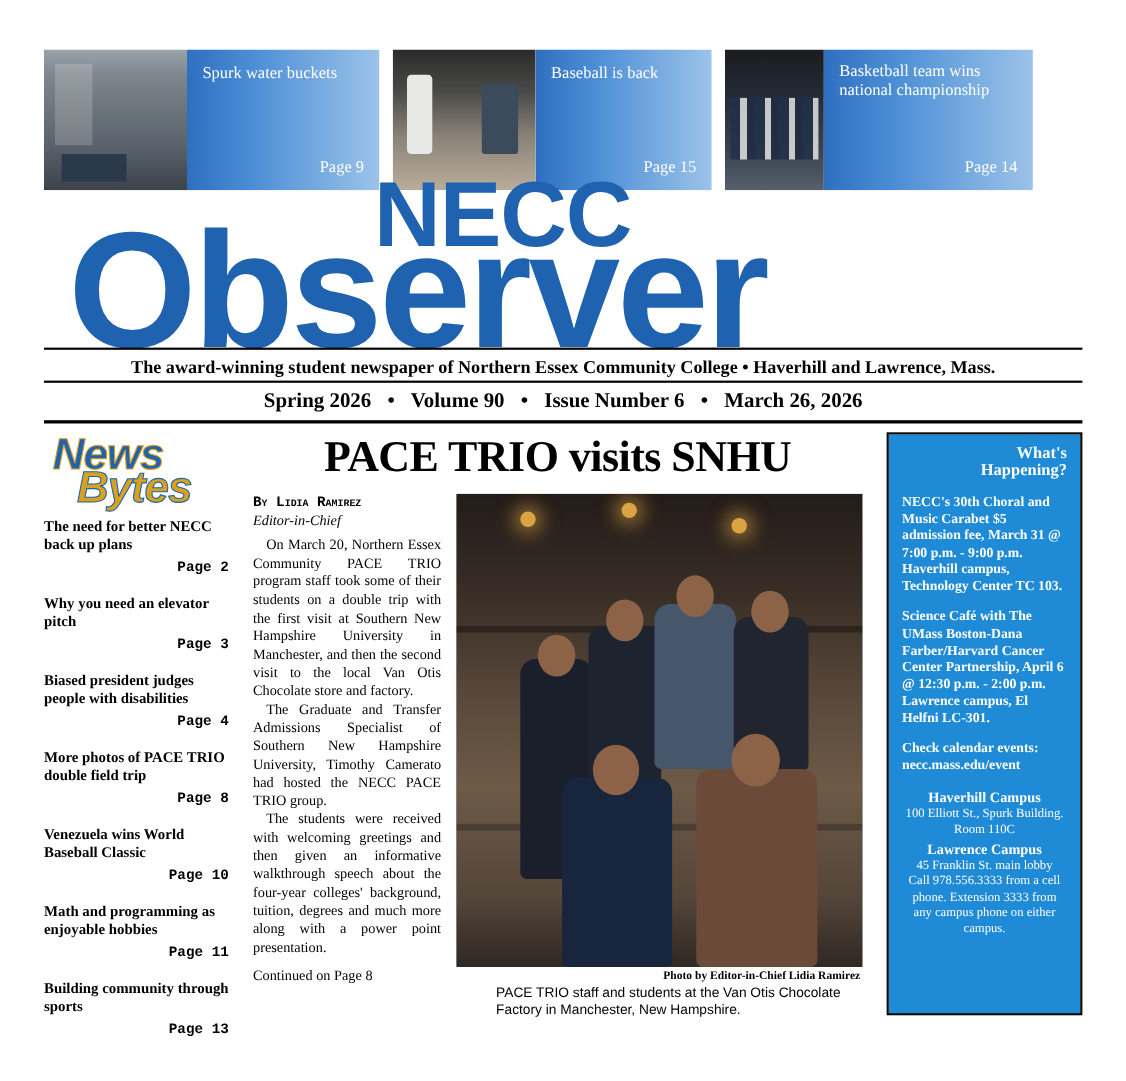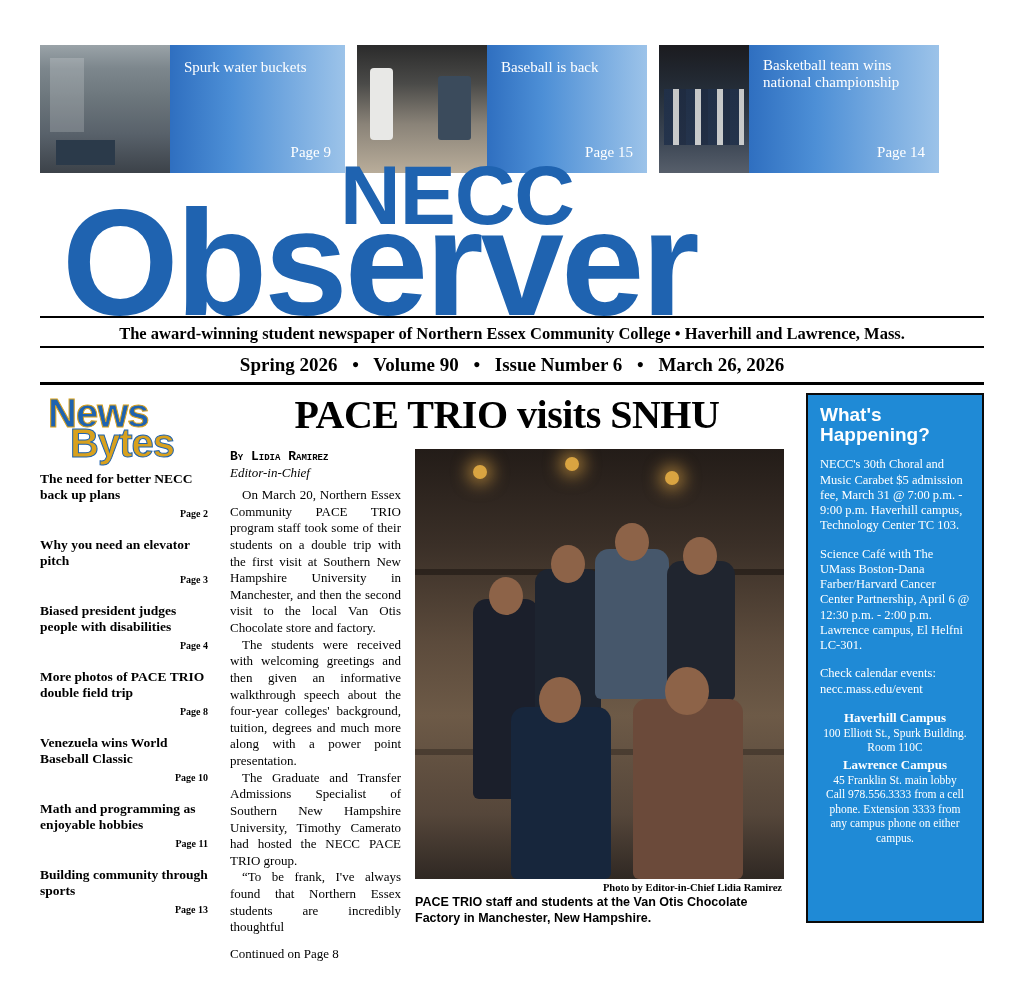--- a/index.html
+++ b/index.html
@@ -207,20 +207,21 @@
   }
 
   
   .newsbytes {
     position: relative;
     width: 150px;
     height: 62px;
     margin: 2px 0 14px 8px;
     font-family: "Liberation Sans", sans-serif;
     font-weight: bold;
+    font-style: italic;
     line-height: 0.9;
   }
   .nb-news {
     font-size: 40px;
     color: #1f63b0;
     -webkit-text-stroke: 1px #d8a11e;
     letter-spacing: -1px;
   }
   .nb-bytes {
     font-size: 40px;
@@ -236,23 +237,23 @@
     margin-bottom: 18px;
   }
   .byte-title {
     font-family: "Liberation Serif", serif;
     font-weight: bold;
     font-size: 13.5px;
     line-height: 1.22;
   }
   .byte-page {
     text-align: right;
-    font-family: Liberation Serif, serif;
-    font-weight: bold;
-    font-size: 10px;
+    font-family: Liberation Mono, monospace;
+    font-weight: bold;
+    font-size: 13px;
     margin-top: 4px;
   }
 
   
   .headline {
     text-align: center;
     font-family: "Liberation Serif", serif;
     font-weight: bold;
     font-size: 40px;
     line-height: 1;
@@ -336,46 +337,48 @@
   }
   .photo-credit {
     text-align: right;
     font-family: "Liberation Serif", serif;
     font-weight: bold;
     font-size: 10.5px;
     padding: 3px 2px 2px 0;
   }
   .photo-caption {
     font-family: "Liberation Sans", sans-serif;
-    font-weight: bold;
+    font-weight: normal;
     font-size: 12.5px;
     line-height: 1.25;
+    margin-left: 36px;
   }
 
   
   .whatsbox {
     border: 2px solid #0a0a0a;
     background: #1f8ad6;
     background: linear-gradient(180deg, #1f8ad6 0%, #1f8ad6 100%);
     padding: 10px 12px 14px;
     box-sizing: border-box;
     height: 530px;
     position: relative;
   }
   .wh-title {
-    font-family: Liberation Sans, sans-serif;
-    font-weight: bold;
-    font-size: 19px;
+    font-family: Liberation Serif, serif;
+    font-weight: bold;
+    font-size: 15px;
     color: #ffffff;
     line-height: 1.06;
     margin-bottom: 12px;
+    text-align: right;
   }
   .wh-item {
     font-family: "Liberation Serif", serif;
-    font-weight: normal;
+    font-weight: bold;
     font-size: 12.5px;
     color: #ffffff;
     line-height: 1.22;
     margin-bottom: 13px;
   }
   .security-head {
     background: #fff;
     border: 1.5px solid #111;
     text-align: center;
     font-family: "Liberation Serif", serif;
@@ -497,23 +500,22 @@
     </div>
 
     <div class="col-mid">
       <div class="headline">PACE TRIO visits SNHU</div>
 
       <div class="article-area">
         <div class="article-text">
           <div class="byline">By Lidia Ramirez</div>
           <div class="byline-title">Editor-in-Chief</div>
           <p>On March 20, Northern Essex Community PACE TRIO program staff took some of their students on a double trip with the first visit at Southern New Hampshire University in Manchester, and then the second visit to the local Van Otis Chocolate store and factory.</p>
+          <p>The Graduate and Transfer Admissions Specialist of Southern New Hampshire University, Timothy Camerato had hosted the NECC PACE TRIO group.</p>
           <p>The students were received with welcoming greetings and then given an informative walkthrough speech about the four-year colleges' background, tuition, degrees and much more along with a power point presentation.</p>
-          <p>The Graduate and Transfer Admissions Specialist of Southern New Hampshire University, Timothy Camerato had hosted the NECC PACE TRIO group.</p>
-          <p>“To be frank, I've always found that Northern Essex students are incredibly thoughtful</p>
           <p class="continued">Continued on Page 8</p>
         </div>
 
         <div class="photo-block">
           <div class="main-photo">
             <div class="mp-bg"></div>
             <div class="mp-lamp" style="left:58px; top:16px;"></div>
             <div class="mp-lamp" style="left:150px; top:8px;"></div>
             <div class="mp-lamp" style="left:250px; top:22px;"></div>
             <div class="mp-rail" style="top:120px; background:rgba(25,20,16,0.55);"></div>

